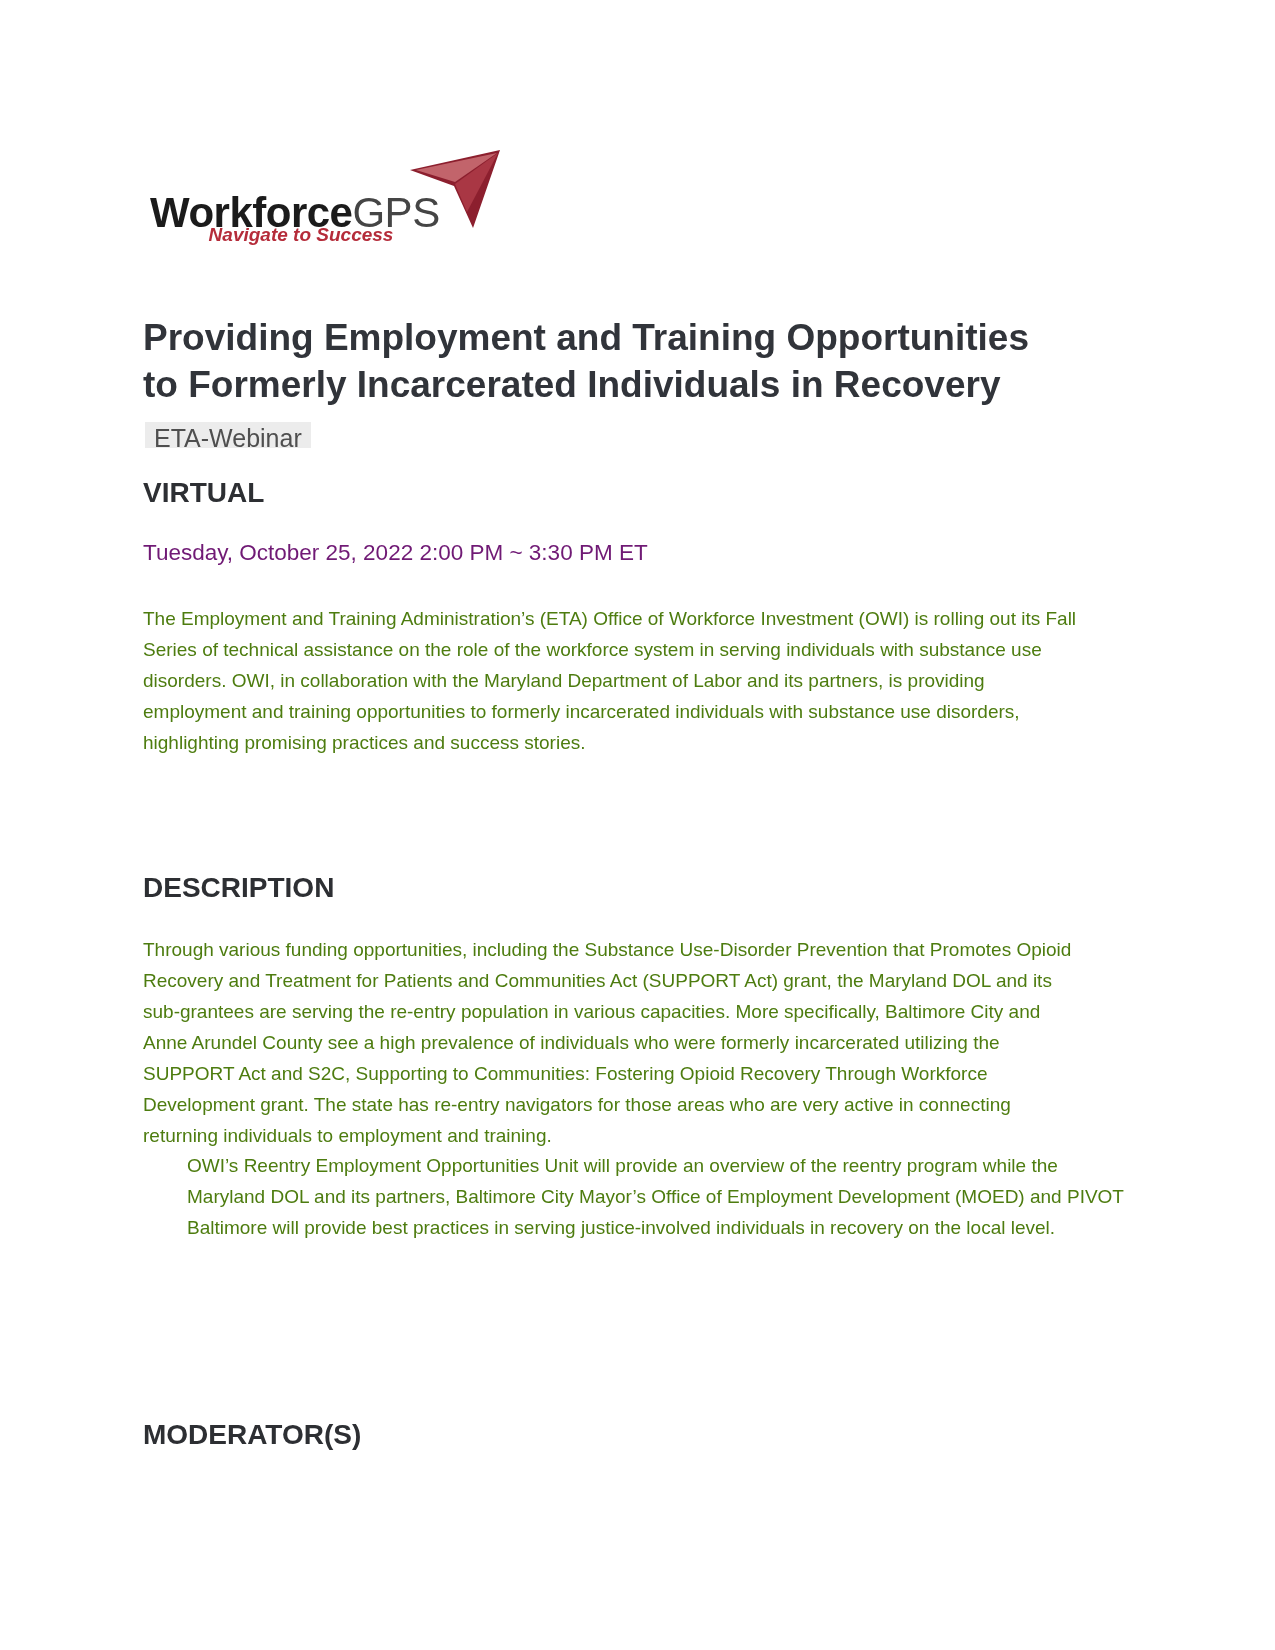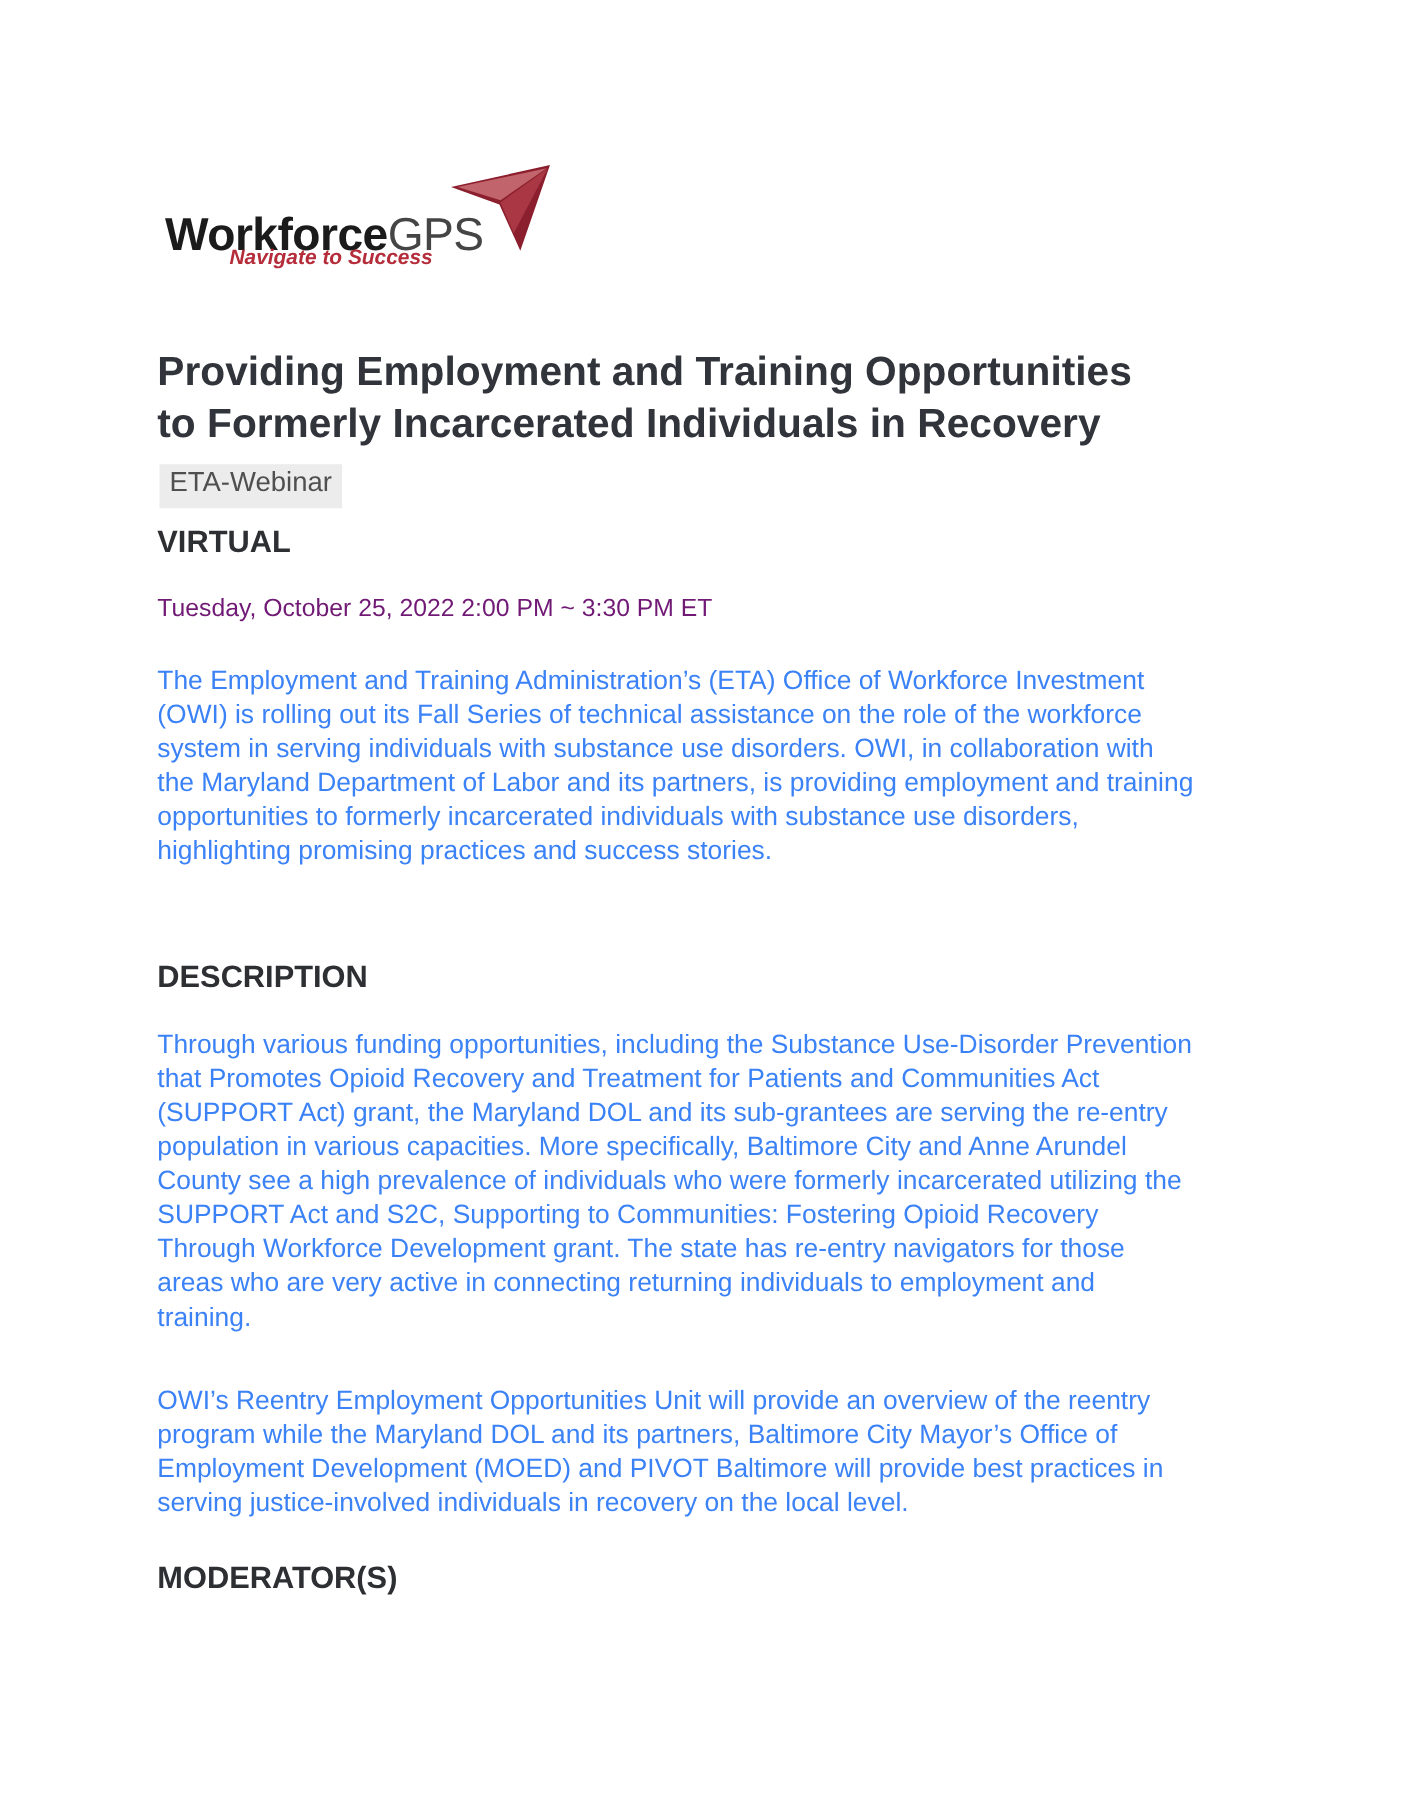--- a/index.html
+++ b/index.html
@@ -63,21 +63,21 @@
     font-size: 37px;
     line-height: 47px;
     font-weight: bold;
     color: #31343a;
   }
   .badge {
     position: absolute;
     left: 145px;
     top: 422px;
     display: inline-block;
-    height: 40px;
+    height: 26px;
     line-height: 33px;
     padding: 0 9px;
     background: #ececec;
     color: #4f4f4f;
     font-size: 25px;
     white-space: nowrap;
   }
   .section-heading {
     position: absolute;
     left: 143px;
@@ -100,27 +100,27 @@
     font-size: 22.5px;
     line-height: 28px;
     color: #701a75;
     white-space: nowrap;
   }
   .para {
     position: absolute;
     left: 143px;
     width: 944px;
     margin: 0;
-    font-size: 24px;
+    font-size: 19px;
     line-height: 31px;
-    color: #3b82f6;
+    color: #4d7c0f;
   }
   .p-intro { top: 603px; }
   .p-desc1 { top: 934px; }
-  .p-desc2 { top: 1258px; }
+  .p-desc2 { top: 1150px; margin-left: 44px; }
 </style>
 </head>
 <body>
 
 <div class="page">
 
   <header class="logo-block">
     <svg class="logo-arrow" viewBox="0 0 94 84" xmlns="http://www.w3.org/2000/svg" aria-hidden="true">
       <polygon points="91,2 1,22 45,38 64,80" fill="#8c1f2e"></polygon>
       <polygon points="89,5 46,36 58,64" fill="#a93744"></polygon>

